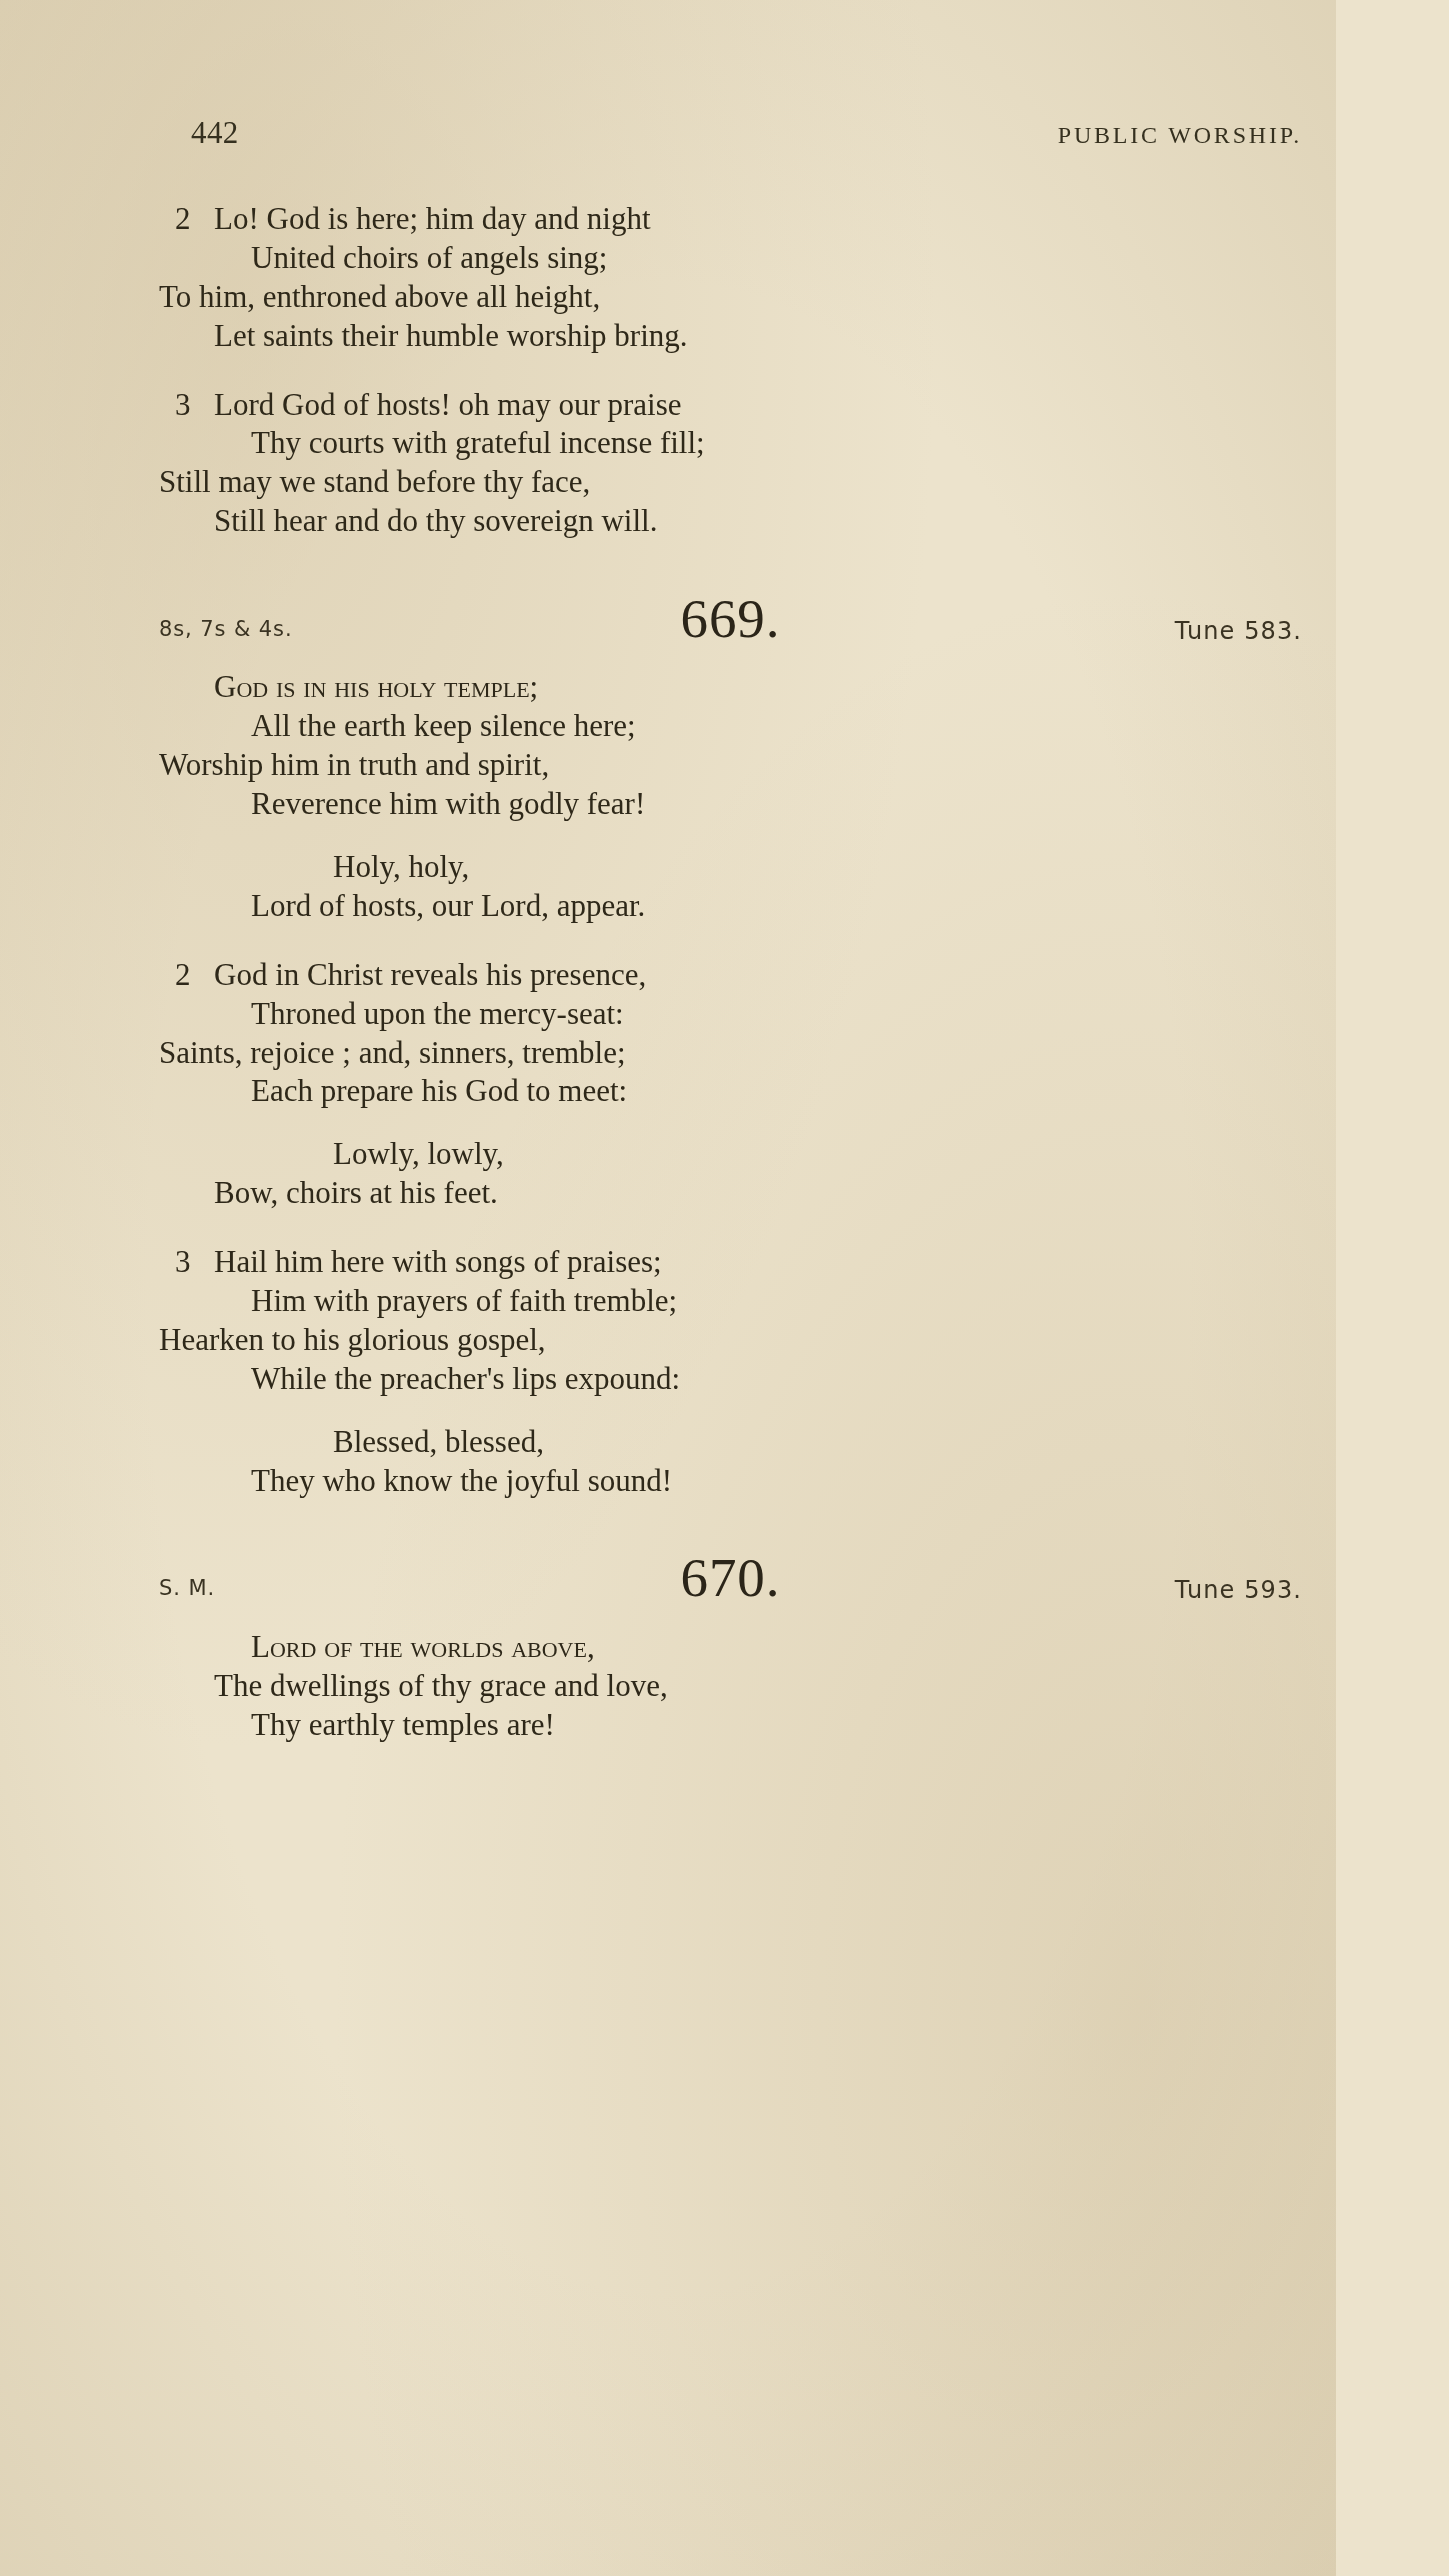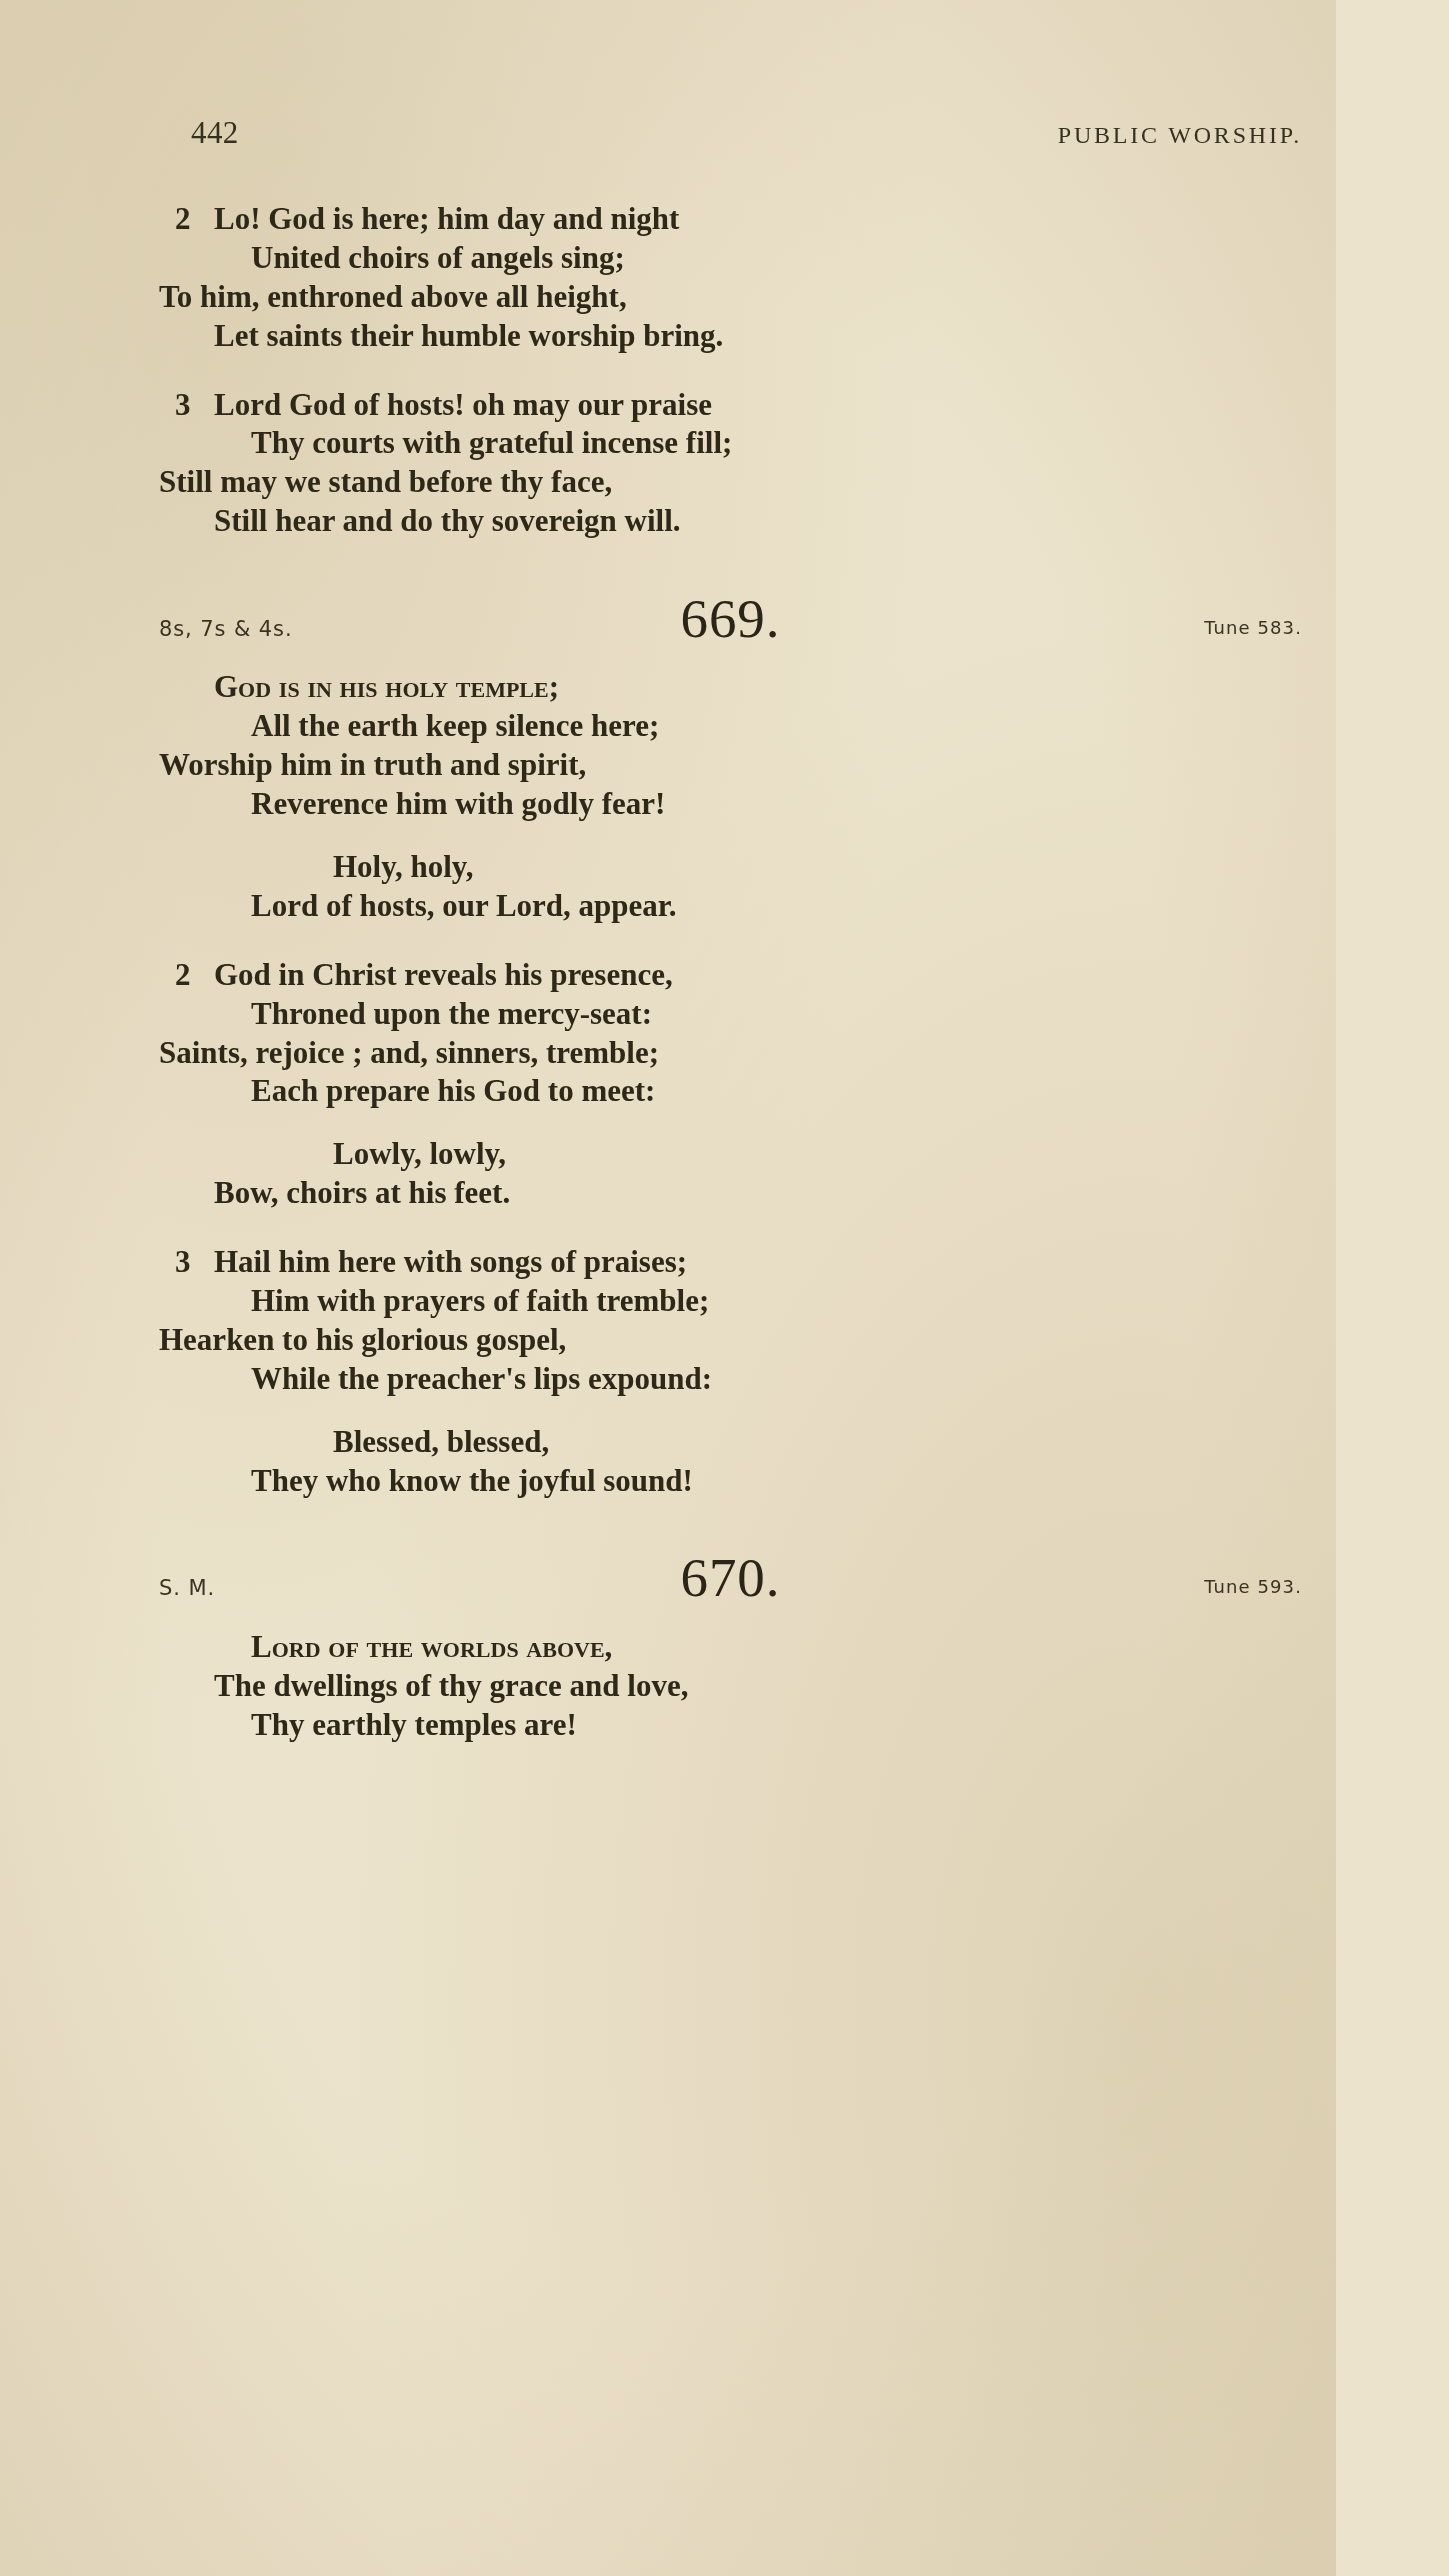--- a/index.html
+++ b/index.html
@@ -61,21 +61,20 @@
     letter-spacing: 2.8px;
     color: #35301f;
     font-variant: small-caps;
     text-transform: uppercase;
     padding-left: 80px;
   }
 
   
   .stanza {
     margin-bottom: 30px;
-    font-weight: bold;
   }
   .line {
     font-size: 31px;
     line-height: 1.255;
     white-space: pre;
     color: #2e2819;
   }
   .ind0 { padding-left: 0px; }
   .ind1 { padding-left: 55px; }
   .ind2 { padding-left: 92px; }
@@ -116,21 +115,21 @@
     text-align: center;
     font-size: 55px;
     letter-spacing: 0.9px;
     color: #2b2519;
   }
   .tune {
     position: absolute;
     right: 0;
     top: 30px;
     font-family: "DejaVu Sans", sans-serif;
-    font-size: 18px;
+    font-size: 24px;
     letter-spacing: 1.1px;
     color: #3a3322;
   }
   .gap-mid { height: 32px; }
 </style>
 </head>
 <body>
 
 <div class="page">
   <div class="paper-tint"></div>

